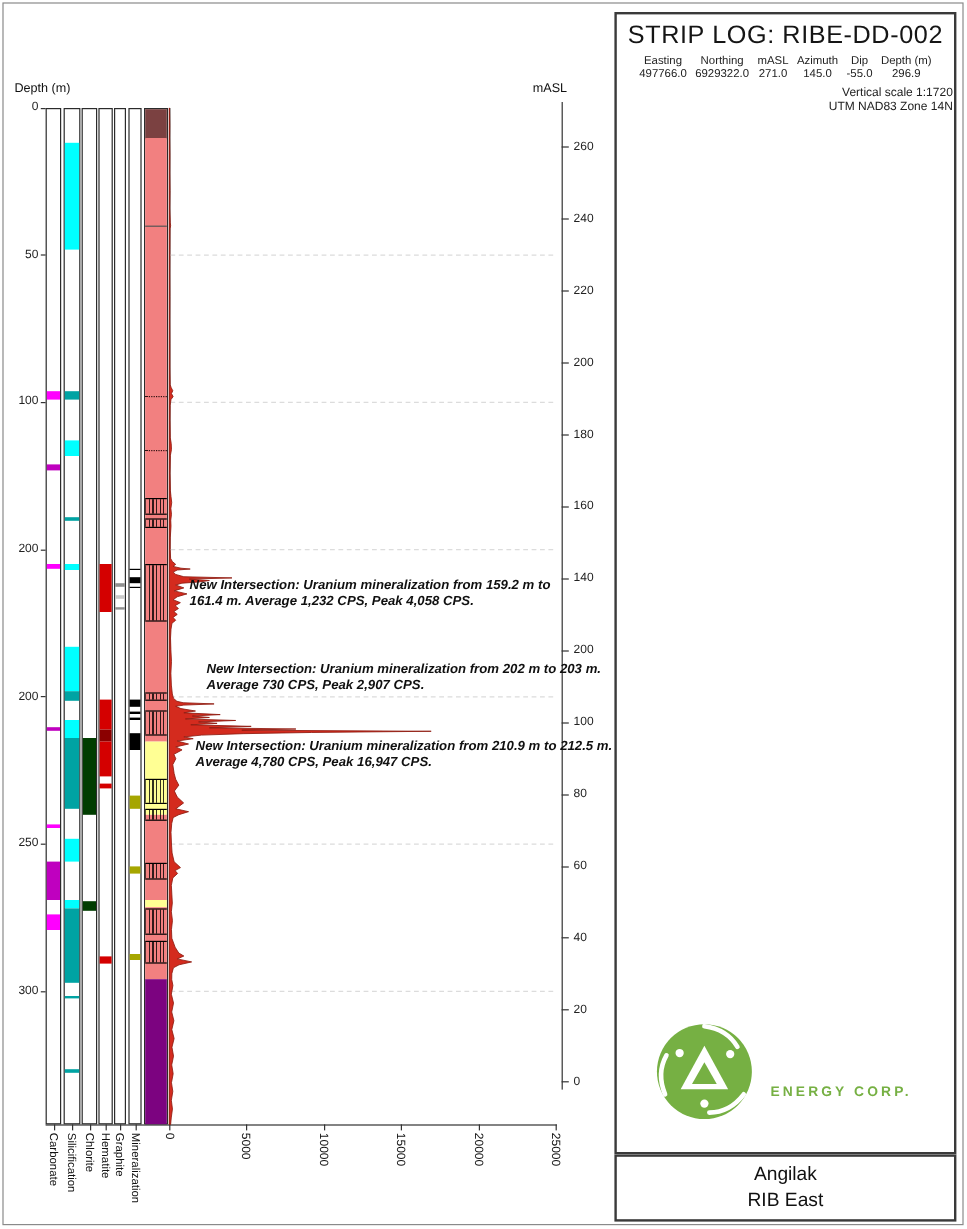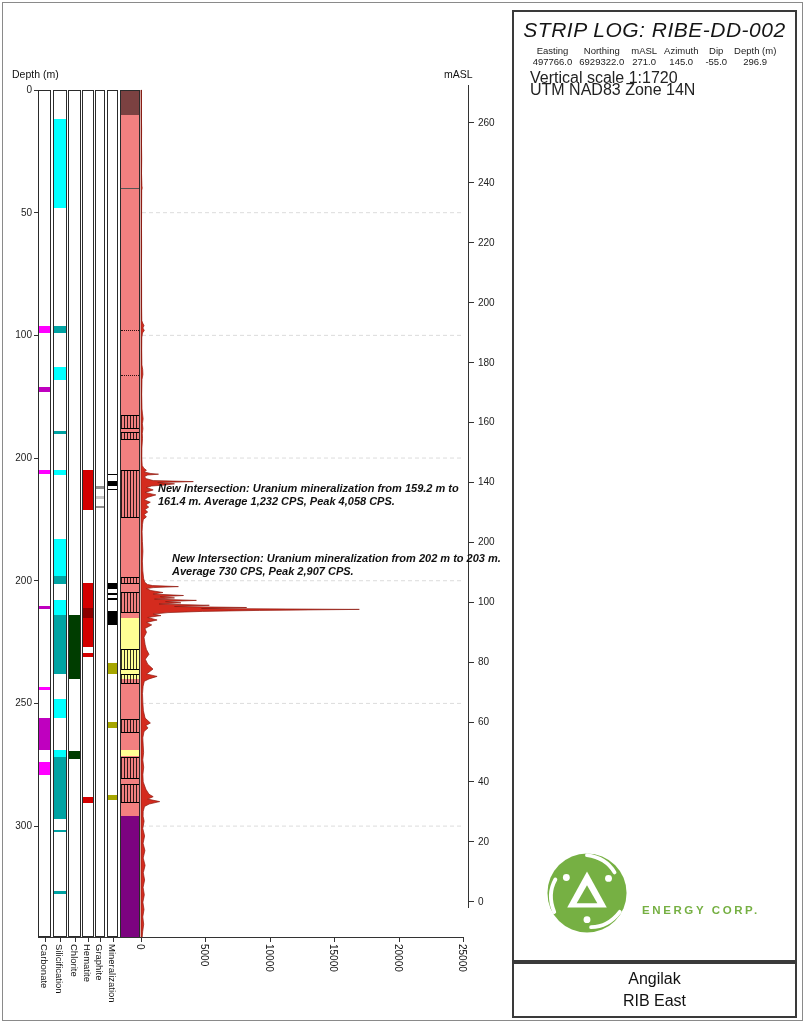--- a/index.html
+++ b/index.html
@@ -7,28 +7,28 @@
        font-family:"Liberation Sans",sans-serif;color:#111;}
   .abs{position:absolute;}
   #page-border{position:absolute;left:2px;top:2px;width:801px;height:1019px;
        border:1px solid #8a8a8a;box-sizing:border-box;pointer-events:none;}
   #right-panel{position:absolute;left:512px;top:10px;width:285px;height:952px;
        border:2px solid #3a3a3a;box-sizing:border-box;background:#fff;}
   #footer-box{position:absolute;left:512px;top:962px;width:285px;height:56px;
        border:2px solid #3a3a3a;box-sizing:border-box;background:#fff;
        display:flex;flex-direction:column;justify-content:center;align-items:center;gap:4px;}
   #page-title{position:absolute;left:2px;top:6px;width:277px;text-align:center;
-       font-size:21px;letter-spacing:.5px;color:#151515;font-style:italic;}
+       font-size:21px;letter-spacing:.5px;color:#151515;}
   #header-fields{position:absolute;left:4px;top:33px;width:273px;display:flex;
        justify-content:center;gap:7px;}
   .hf-cell{text-align:center;}
   .hf-label{font-size:9.5px;color:#222;}
   .hf-value{font-size:9.5px;color:#222;}
-  #header-notes{position:absolute;left:16px;top:60px;width:277px;text-align:left;
-       font-size:16px;line-height:12px;color:#222;}
+  #header-notes{position:absolute;left:3px;top:60px;width:277px;text-align:right;
+       font-size:10px;line-height:12px;color:#222;}
   .footer-line{font-size:16px;color:#111;}
   #logo-block{position:absolute;left:28px;top:836px;width:240px;height:100px;}
   #logo-emblem{position:absolute;left:2px;top:2px;}
   #logo-text{position:absolute;left:98px;top:20px;font-weight:bold;font-size:33px;
        letter-spacing:5px;color:#1d1d1d;}
   #logo-subtext{position:absolute;left:100px;top:56px;font-size:11.5px;
        letter-spacing:2.6px;color:#76b043;font-weight:bold;}
 </style>
 </head>
 <body>
@@ -187,20 +187,21 @@
       <line x1="142" x2="463" y1="212.68250289687137" y2="212.68250289687137" stroke="#dcdcdc" stroke-dasharray="4 3"></line>
       <line x1="142" x2="463" y1="335.36500579374274" y2="335.36500579374274" stroke="#dcdcdc" stroke-dasharray="4 3"></line>
       <line x1="142" x2="463" y1="458.04750869061417" y2="458.04750869061417" stroke="#dcdcdc" stroke-dasharray="4 3"></line>
       <line x1="142" x2="463" y1="580.7300115874855" y2="580.7300115874855" stroke="#dcdcdc" stroke-dasharray="4 3"></line>
       <line x1="142" x2="463" y1="703.412514484357" y2="703.412514484357" stroke="#dcdcdc" stroke-dasharray="4 3"></line>
       <line x1="142" x2="463" y1="826.0950173812283" y2="826.0950173812283" stroke="#dcdcdc" stroke-dasharray="4 3"></line>
       <path d="M141,90 L141.3,90.0 L141.5,104.7 L141.4,114.5 L141.6,129.3 L141.5,144.0 L141.7,158.7 L141.5,173.4 L141.9,185.7 L142.2,188.1 L141.7,190.6 L141.6,207.8 L141.5,227.4 L141.6,247.0 L141.5,266.7 L141.6,286.3 L141.6,305.9 L141.8,320.6 L142.7,323.1 L144.0,325.6 L142.9,328.0 L144.3,330.5 L142.5,332.9 L141.8,337.8 L141.7,350.1 L141.9,364.8 L142.7,369.7 L142.9,374.6 L142.0,379.5 L141.7,394.3 L142.0,409.0 L142.5,413.9 L143.1,418.8 L142.4,423.7 L142.9,428.6 L142.3,433.5 L142.5,438.4 L141.9,448.2 L141.8,458.0 L142.2,465.4 L143.6,467.9 L146.4,470.3 L144.2,472.0 L150.8,473.5 L158.5,474.2 L147.7,475.0 L144.3,476.7 L146.4,478.7 L153.2,480.6 L193.3,481.6 L157.7,482.6 L174.5,483.8 L165.5,485.0 L151.6,486.0 L146.4,487.5 L153.2,489.9 L145.1,492.4 L155.8,494.9 L147.7,497.3 L144.3,499.8 L150.3,502.2 L145.9,504.7 L148.7,507.1 L144.9,509.6 L147.7,512.0 L144.2,514.5 L146.4,516.9 L143.3,519.4 L142.5,524.3 L142.1,531.7 L142.4,541.5 L142.9,551.3 L142.4,561.1 L142.8,570.9 L143.6,578.3 L144.6,582.0 L147.4,584.4 L152.6,585.6 L178.4,586.6 L153.2,587.6 L146.4,588.6 L150.8,590.5 L162.9,592.5 L153.2,594.0 L183.5,595.5 L160.3,596.7 L174.5,597.9 L154.5,599.1 L196.4,600.4 L165.5,601.6 L180.9,602.8 L159.0,604.0 L209.3,605.3 L174.5,606.5 L246.6,607.5 L201.5,608.5 L359.3,609.4 L259.5,610.4 L202.6,611.4 L168.0,612.6 L153.2,614.1 L161.0,615.6 L147.7,617.5 L157.1,620.0 L146.5,622.4 L151.7,624.9 L144.9,628.6 L146.5,632.3 L144.0,637.2 L145.1,644.5 L146.4,649.4 L149.0,654.3 L145.3,659.2 L147.7,664.2 L153.0,669.1 L146.5,674.0 L157.1,676.4 L149.0,678.9 L144.3,681.3 L143.1,686.2 L142.5,693.6 L142.9,703.4 L143.4,710.8 L145.1,718.1 L150.4,723.0 L145.9,725.5 L148.0,727.9 L144.0,731.6 L142.8,737.8 L143.2,745.1 L143.6,752.5 L142.8,759.8 L143.7,767.2 L142.9,774.6 L143.2,781.9 L145.9,789.3 L149.0,794.2 L153.2,796.7 L147.7,799.1 L159.7,801.6 L149.2,804.0 L144.5,806.5 L143.2,811.4 L143.1,816.3 L144.1,821.2 L142.8,828.5 L144.6,835.9 L143.1,843.3 L144.9,850.6 L143.2,858.0 L145.1,865.4 L143.3,872.7 L144.6,880.1 L143.1,887.4 L144.3,894.8 L142.9,902.2 L144.0,909.5 L142.8,916.9 L143.7,924.2 L142.7,931.6 L142.2,937.0 L141,936.9999999999999 Z" fill="#D42B1E" stroke="#8E1A10" stroke-width="0.7"></path>
     </svg>
     <div style="position: absolute; left: 158px; top: 482px; width: 322px; height: 34px; box-sizing: border-box; font: italic bold 11px / 1.22 &quot;Liberation Sans&quot;, sans-serif; color: rgb(16, 16, 16);">New Intersection: Uranium mineralization from 159.2 m to 161.4 m. Average 1,232 CPS, Peak 4,058 CPS.</div>
     <div style="position: absolute; left: 172px; top: 552px; width: 336px; height: 34px; box-sizing: border-box; font: italic bold 11px / 1.22 &quot;Liberation Sans&quot;, sans-serif; color: rgb(16, 16, 16);">New Intersection: Uranium mineralization from 202 m to 203 m. Average 730 CPS, Peak 2,907 CPS.</div>
+    <div style="position: absolute; left: 163px; top: 616px; width: 350px; height: 34px; box-sizing: border-box; font: italic bold 11px / 1.22 &quot;Liberation Sans&quot;, sans-serif; color: rgb(16, 16, 16);">New Intersection: Uranium mineralization from 210.9 m to 212.5 m. Average 4,780 CPS, Peak 16,947 CPS.</div>
     <div style="position: absolute; left: 512px; top: 128px; width: 286px; height: 20px; box-sizing: border-box; font: bold 15px &quot;Liberation Sans&quot;, sans-serif; text-align: center;">Legend</div>
     <div style="position: absolute; left: 566px; top: 168px; width: 180px; height: 14px; box-sizing: border-box; font: bold 11px &quot;Liberation Sans&quot;, sans-serif;">Lithology</div>
     <div style="position: absolute; left: 566px; top: 187px; width: 36px; height: 16px; box-sizing: border-box; background: rgb(123, 65, 65); border: 1px solid rgb(68, 68, 68);"></div>
     <div style="position: absolute; left: 612px; top: 189px; width: 175px; height: 14px; box-sizing: border-box; font: 11px &quot;Liberation Sans&quot;, sans-serif; color: rgb(26, 26, 26);">Overburden</div>
     <div style="position: absolute; left: 566px; top: 208px; width: 36px; height: 16px; box-sizing: border-box; background: rgb(242, 128, 128); border: 1px solid rgb(68, 68, 68);"></div>
     <div style="position: absolute; left: 612px; top: 210px; width: 175px; height: 14px; box-sizing: border-box; font: 11px &quot;Liberation Sans&quot;, sans-serif; color: rgb(26, 26, 26);">Conglomerate</div>
     <div style="position: absolute; left: 566px; top: 229px; width: 36px; height: 16px; box-sizing: border-box; background: rgb(255, 255, 148); border: 1px solid rgb(68, 68, 68);"></div>
     <div style="position: absolute; left: 612px; top: 231px; width: 175px; height: 14px; box-sizing: border-box; font: 11px &quot;Liberation Sans&quot;, sans-serif; color: rgb(26, 26, 26);">Sandstone</div>
     <div style="position: absolute; left: 566px; top: 250px; width: 36px; height: 16px; box-sizing: border-box; background: rgb(124, 3, 128); border: 1px solid rgb(68, 68, 68);"></div>
     <div style="position: absolute; left: 612px; top: 252px; width: 175px; height: 14px; box-sizing: border-box; font: 11px &quot;Liberation Sans&quot;, sans-serif; color: rgb(26, 26, 26);">Granodiorite</div>

